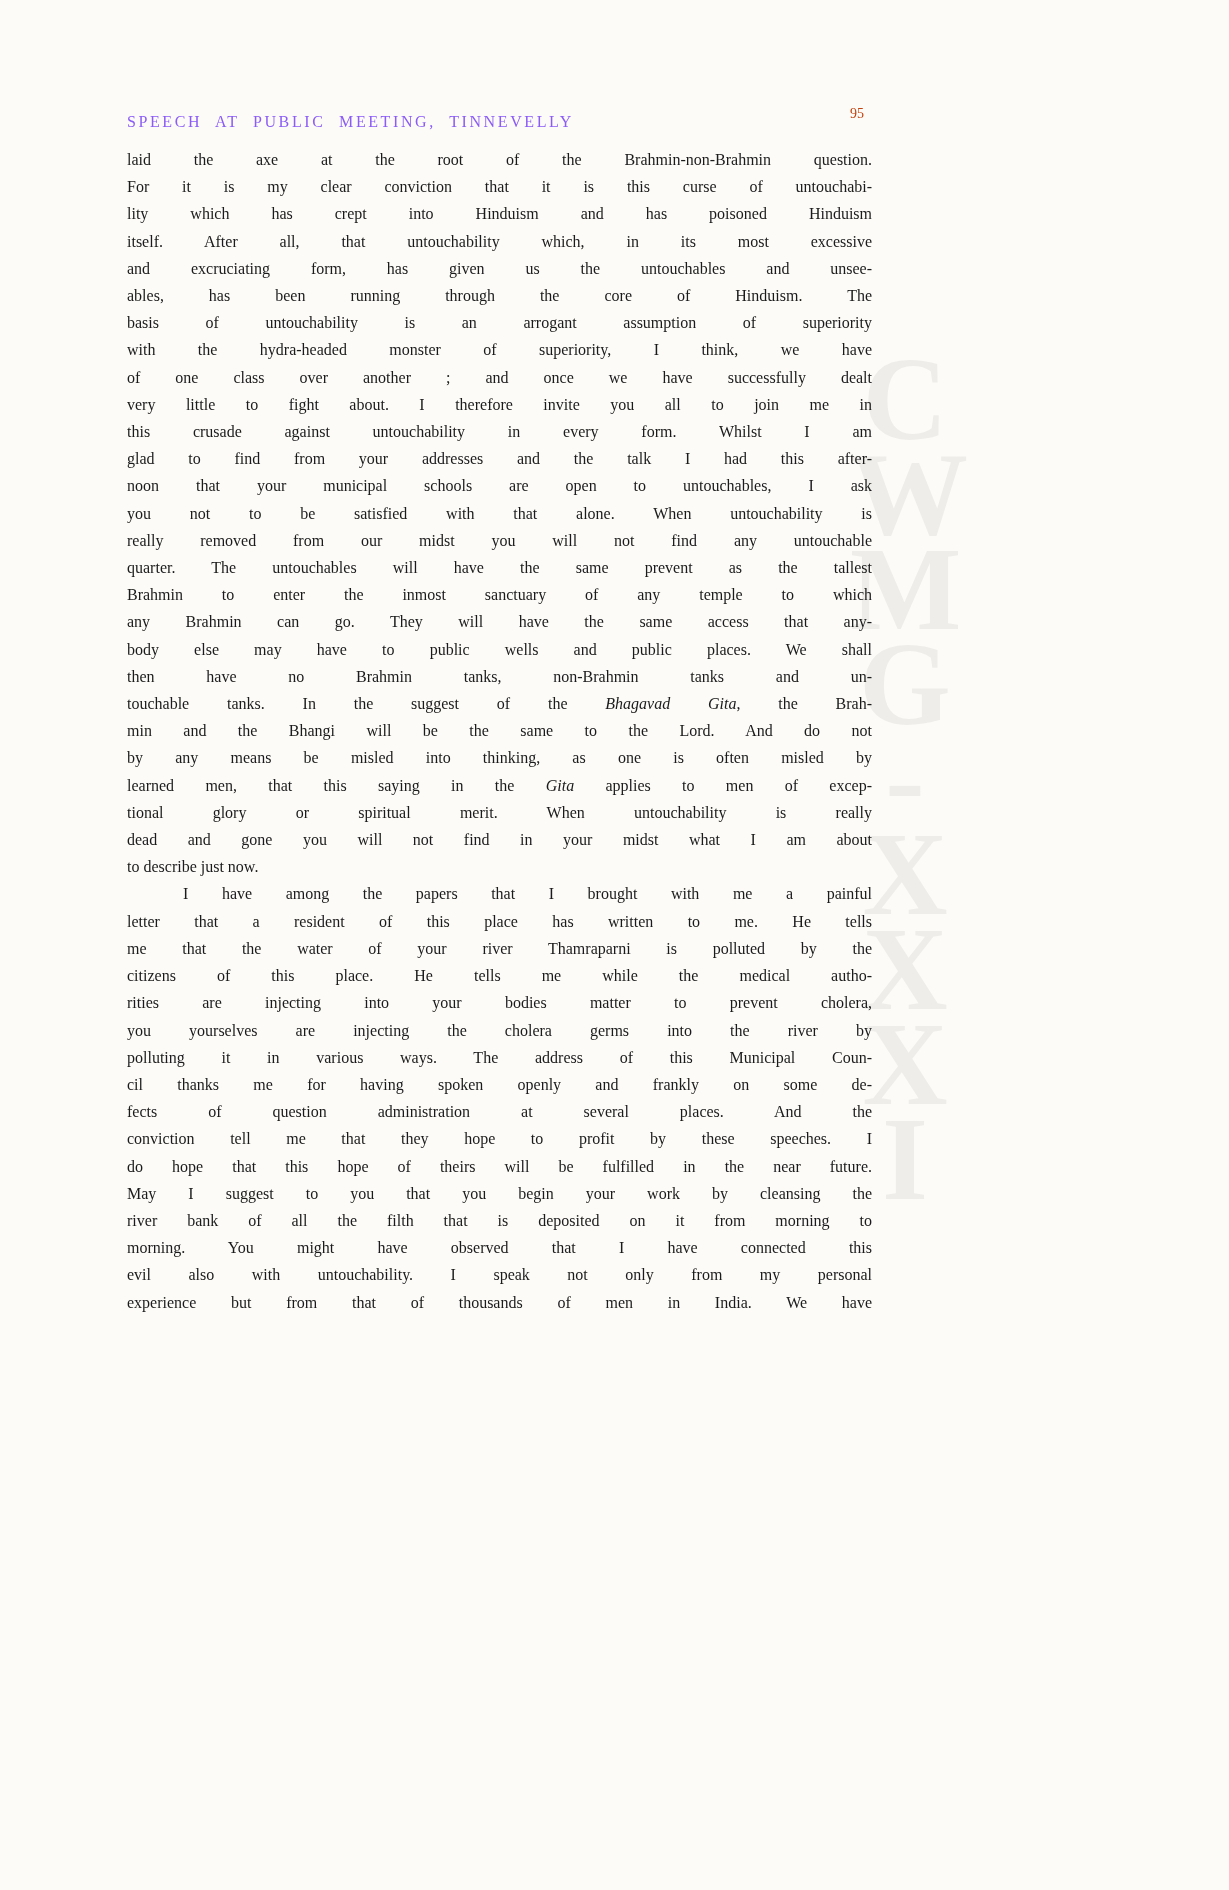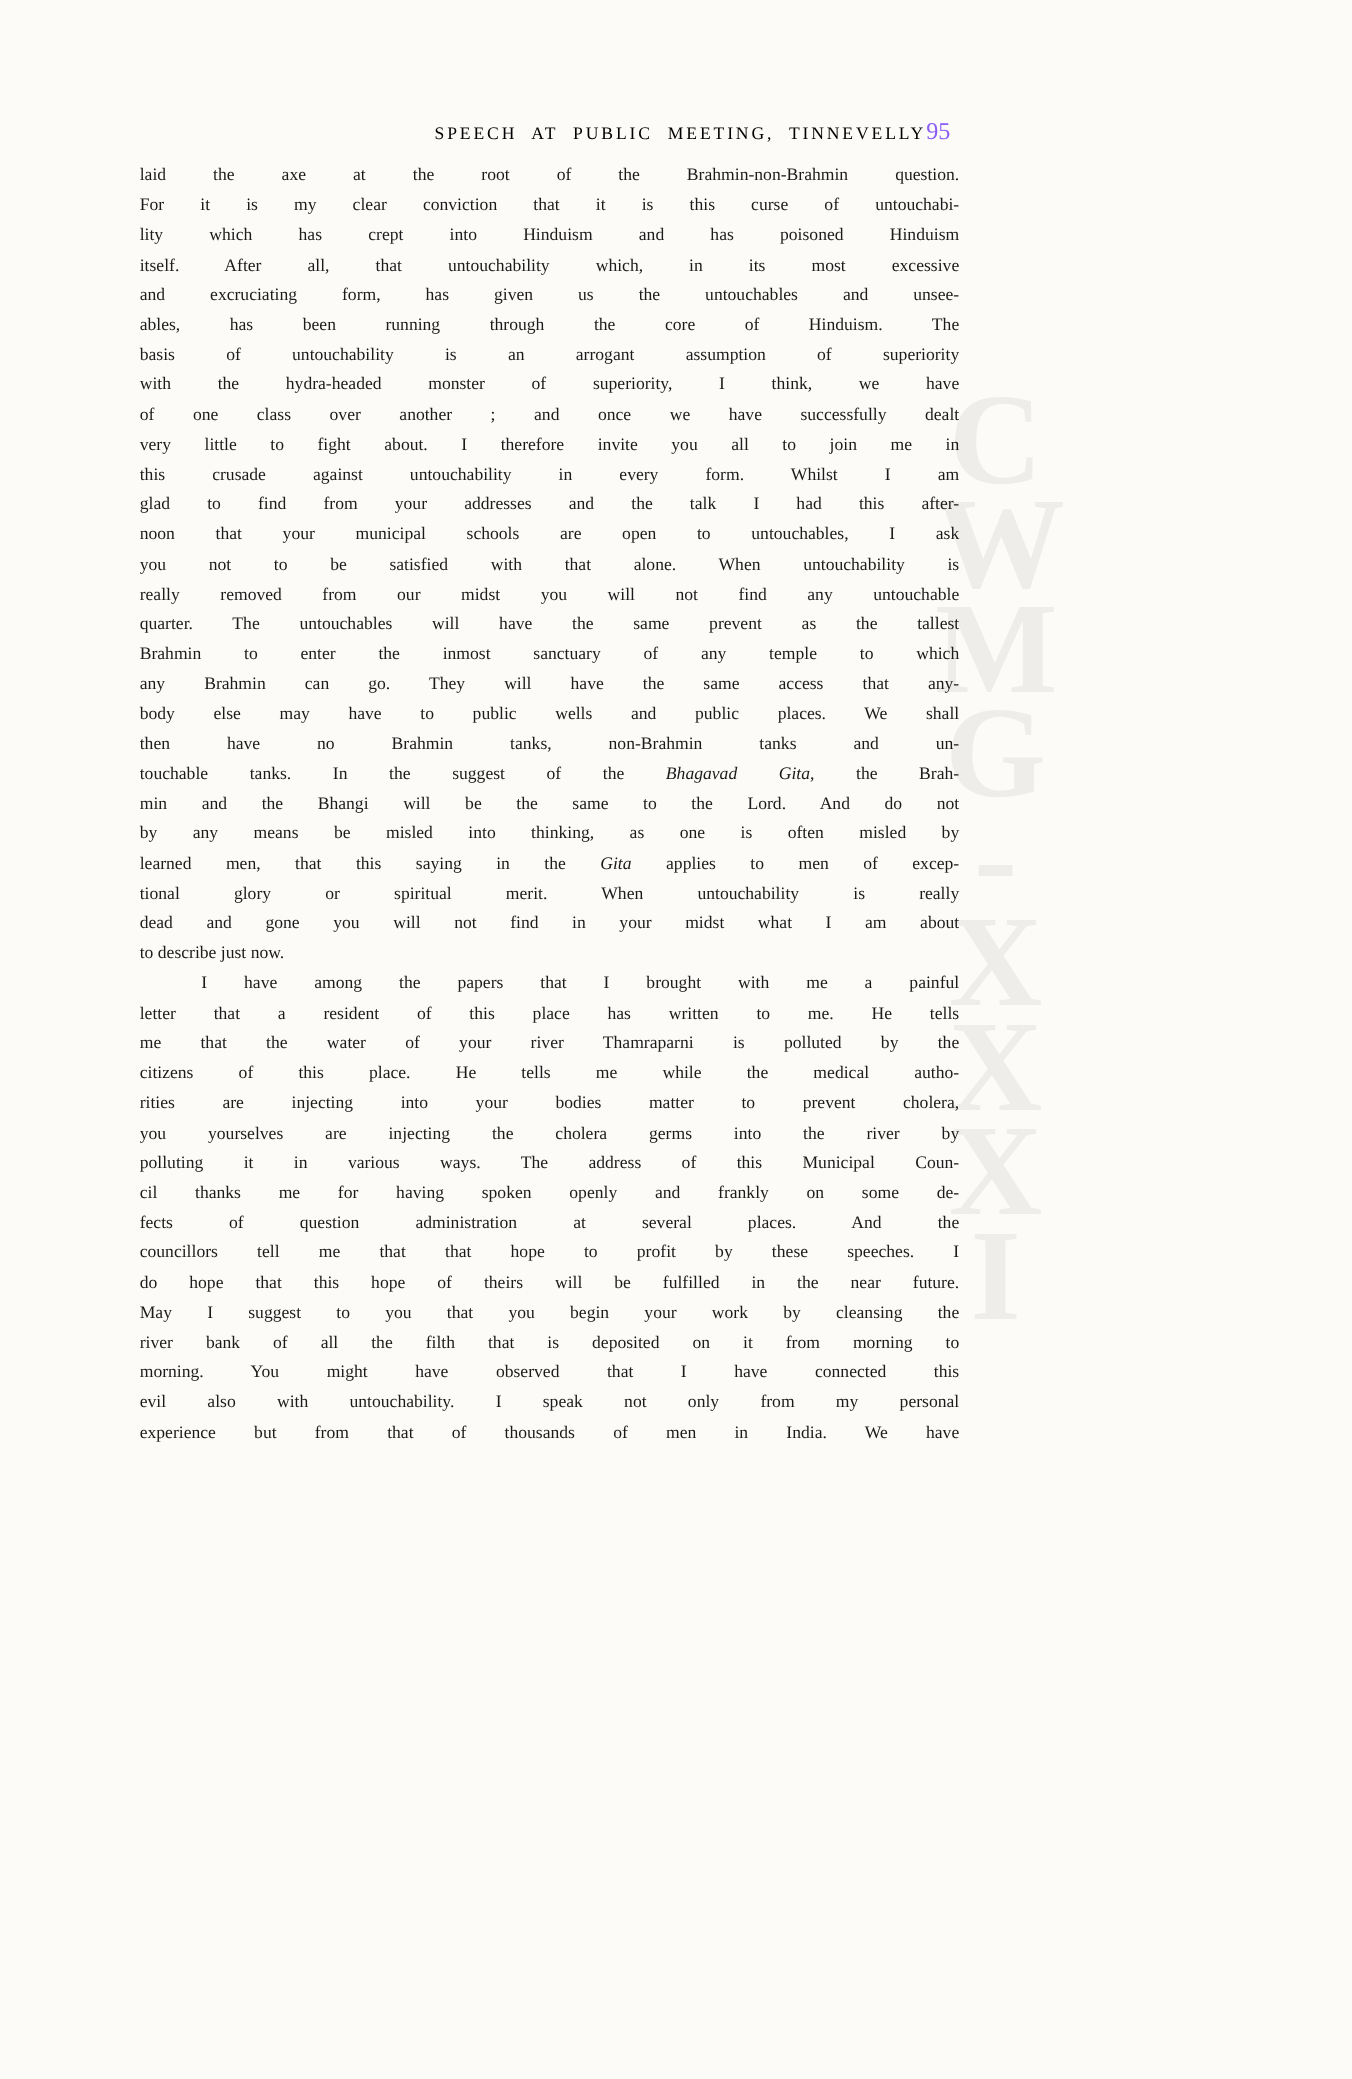--- a/index.html
+++ b/index.html
@@ -41,32 +41,32 @@
     top: 106px;
     width: 745px;
     height: 34px;
     z-index: 1;
   }
   .running-title {
     position: absolute;
     left: 0;
     right: 30px;
     top: 7px;
-    text-align: right;
+    text-align: left;
     font-size: 16px;
     letter-spacing: 2.6px;
     word-spacing: 7px;
-    color: #000000;
+    color: #8b5cf6;
   }
   .page-number {
     position: absolute;
     right: 8px;
     top: 0;
-    font-size: 22px;
-    color: #8b5cf6;
+    font-size: 14px;
+    color: #c2410c;
   }
   .body-text {
     position: absolute;
     left: 127px;
     top: 146px;
     width: 745px;
     z-index: 1;
     font-size: 16px;
   }
   .paragraph {
@@ -140,21 +140,21 @@
       <div class="paragraph">
         <div class="line indent"><span>I have among the papers that I brought with me a painful</span></div>
         <div class="line"><span>letter that a resident of this place has written to me. He tells</span></div>
         <div class="line"><span>me that the water of your river Thamraparni is polluted by the</span></div>
         <div class="line"><span>citizens of this place. He tells me while the medical autho-</span></div>
         <div class="line"><span>rities are injecting into your bodies matter to prevent cholera,</span></div>
         <div class="line"><span>you yourselves are injecting the cholera germs into the river by</span></div>
         <div class="line"><span>polluting it in various ways. The address of this Municipal Coun-</span></div>
         <div class="line"><span>cil thanks me for having spoken openly and frankly on some de-</span></div>
         <div class="line"><span>fects of question administration at several places. And the</span></div>
-        <div class="line"><span>councillors tell me that that hope to profit by these speeches. I</span></div>
+        <div class="line"><span>conviction tell me that they hope to profit by these speeches. I</span></div>
         <div class="line"><span>do hope that this hope of theirs will be fulfilled in the near future.</span></div>
         <div class="line"><span>May I suggest to you that you begin your work by cleansing the</span></div>
         <div class="line"><span>river bank of all the filth that is deposited on it from morning to</span></div>
         <div class="line"><span>morning. You might have observed that I have connected this</span></div>
         <div class="line"><span>evil also with untouchability. I speak not only from my personal</span></div>
         <div class="line"><span>experience but from that of thousands of men in India. We have</span></div>
       </div>
     </div>
 </div>
 

